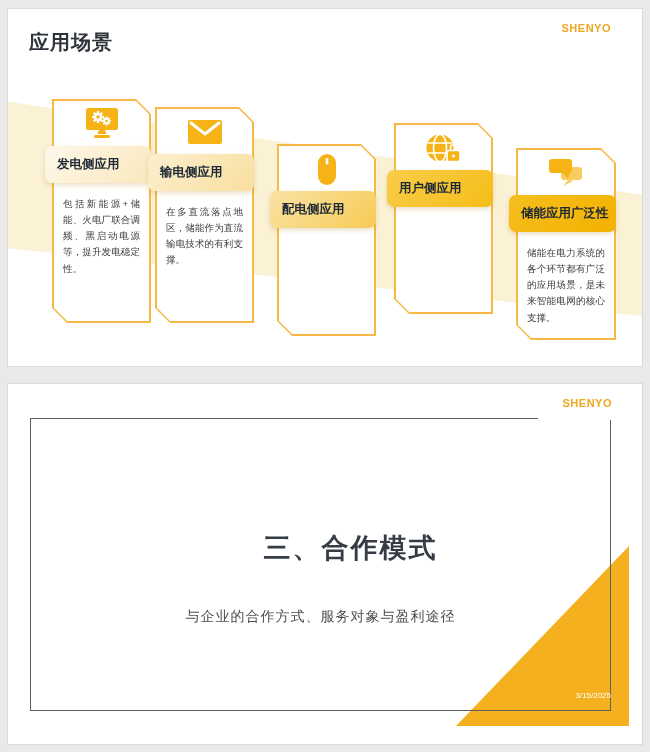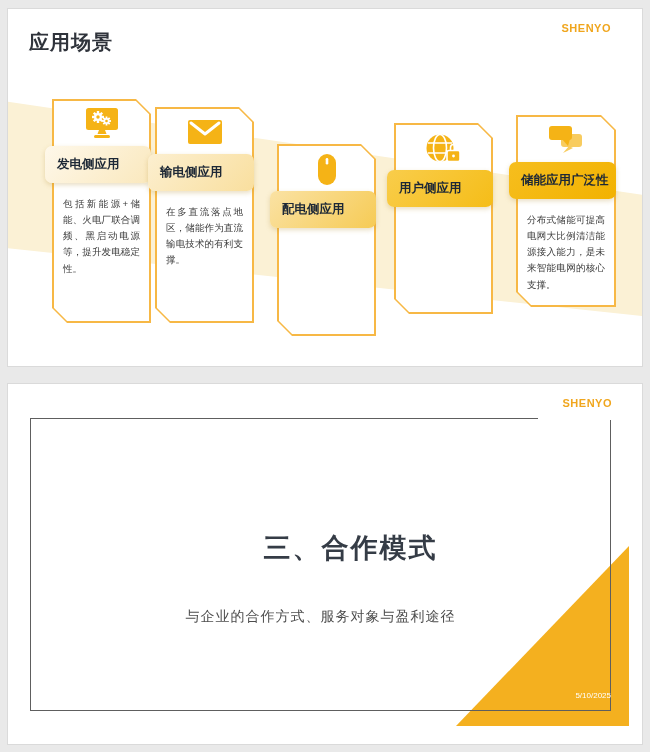--- a/index.html
+++ b/index.html
@@ -19,21 +19,21 @@
   #slide1 .brand-logo { right:31px; top:13px; }
 
   .bg-band { position:absolute; inset:0; background:#FBF1D5; z-index:0;
     clip-path:polygon(0 26%, 100% 52%, 100% 86%, 0 67%); }
 
   .card { position:absolute; width:99px; z-index:1; }
   .card.c1 { left:32px;  top:90px;  height:224px;margin-left:12px; }
   .card.c2 { left:147px; top:98px;  height:216px; }
   .card.c3 { left:269px; top:106px; height:192px;margin-top:29px; }
   .card.c4 { left:386px; top:114px; height:191px; }
-  .card.c5 { left:508px; top:106px; width:100px; height:192px; }
+  .card.c5 { left:508px; top:139px; width:100px; height:192px; }
 
   .card-shape { position:absolute; inset:0; background:#F7B845;
     clip-path:polygon(0 0, calc(100% - 15px) 0, 100% 15px, 100% 100%, 15px 100%, 0 calc(100% - 15px));
     z-index:1; }
   .card-inner { position:absolute; inset:1.6px; background:#fff;
     clip-path:polygon(0 0, calc(100% - 14px) 0, 100% 14px, 100% 100%, 14px 100%, 0 calc(100% - 14px)); }
 
   .card-icon { position:absolute; top:4px; left:0; right:0; height:42px;
     display:flex; justify-content:center; align-items:center; z-index:2; }
 
@@ -169,25 +169,25 @@
         </g>
         <g fill="#F5B316">
           <rect x="1" y="1" width="23" height="14" rx="3"></rect>
           <path d="M14 14 l6 7 l2 -7 z"></path>
         </g>
       </svg>
     </div>
     <div class="card-band">
       <span class="card-title">储能应用广泛性</span>
     </div>
-    <div class="card-body">分布式储能可提高电网大比例清洁能源接入能力，是未来智能电网的核心支撑。</div>
+    <div class="card-body">储能在电力系统的各个环节都有广泛的应用场景，是未来智能电网的核心支撑。</div>
   </div>
 </div>
 
 <div class="slide" id="slide2">
   <div class="triangle"></div>
   <div class="border-frame"></div>
   <div class="logo-patch"></div>
   <div class="brand-logo">SHENYO</div>
   <div class="section-title">三、合作模式</div>
   <div class="section-subtitle">与企业的合作方式、服务对象与盈利途径</div>
-  <div class="slide-date">5/10/2025</div>
+  <div class="slide-date">3/15/2025</div>
 </div>
 
 </body></html>

